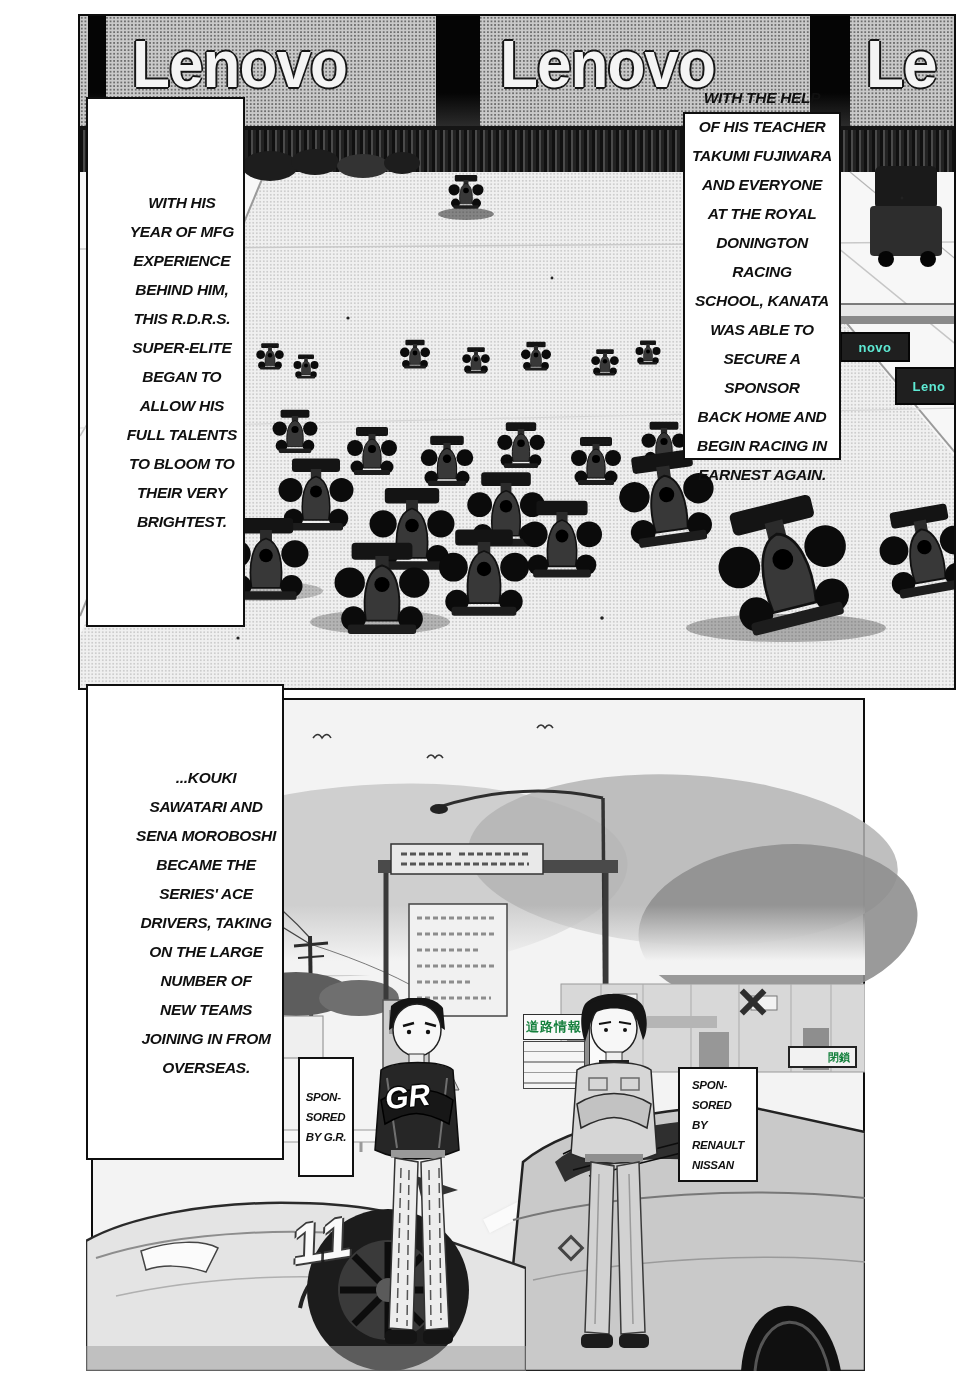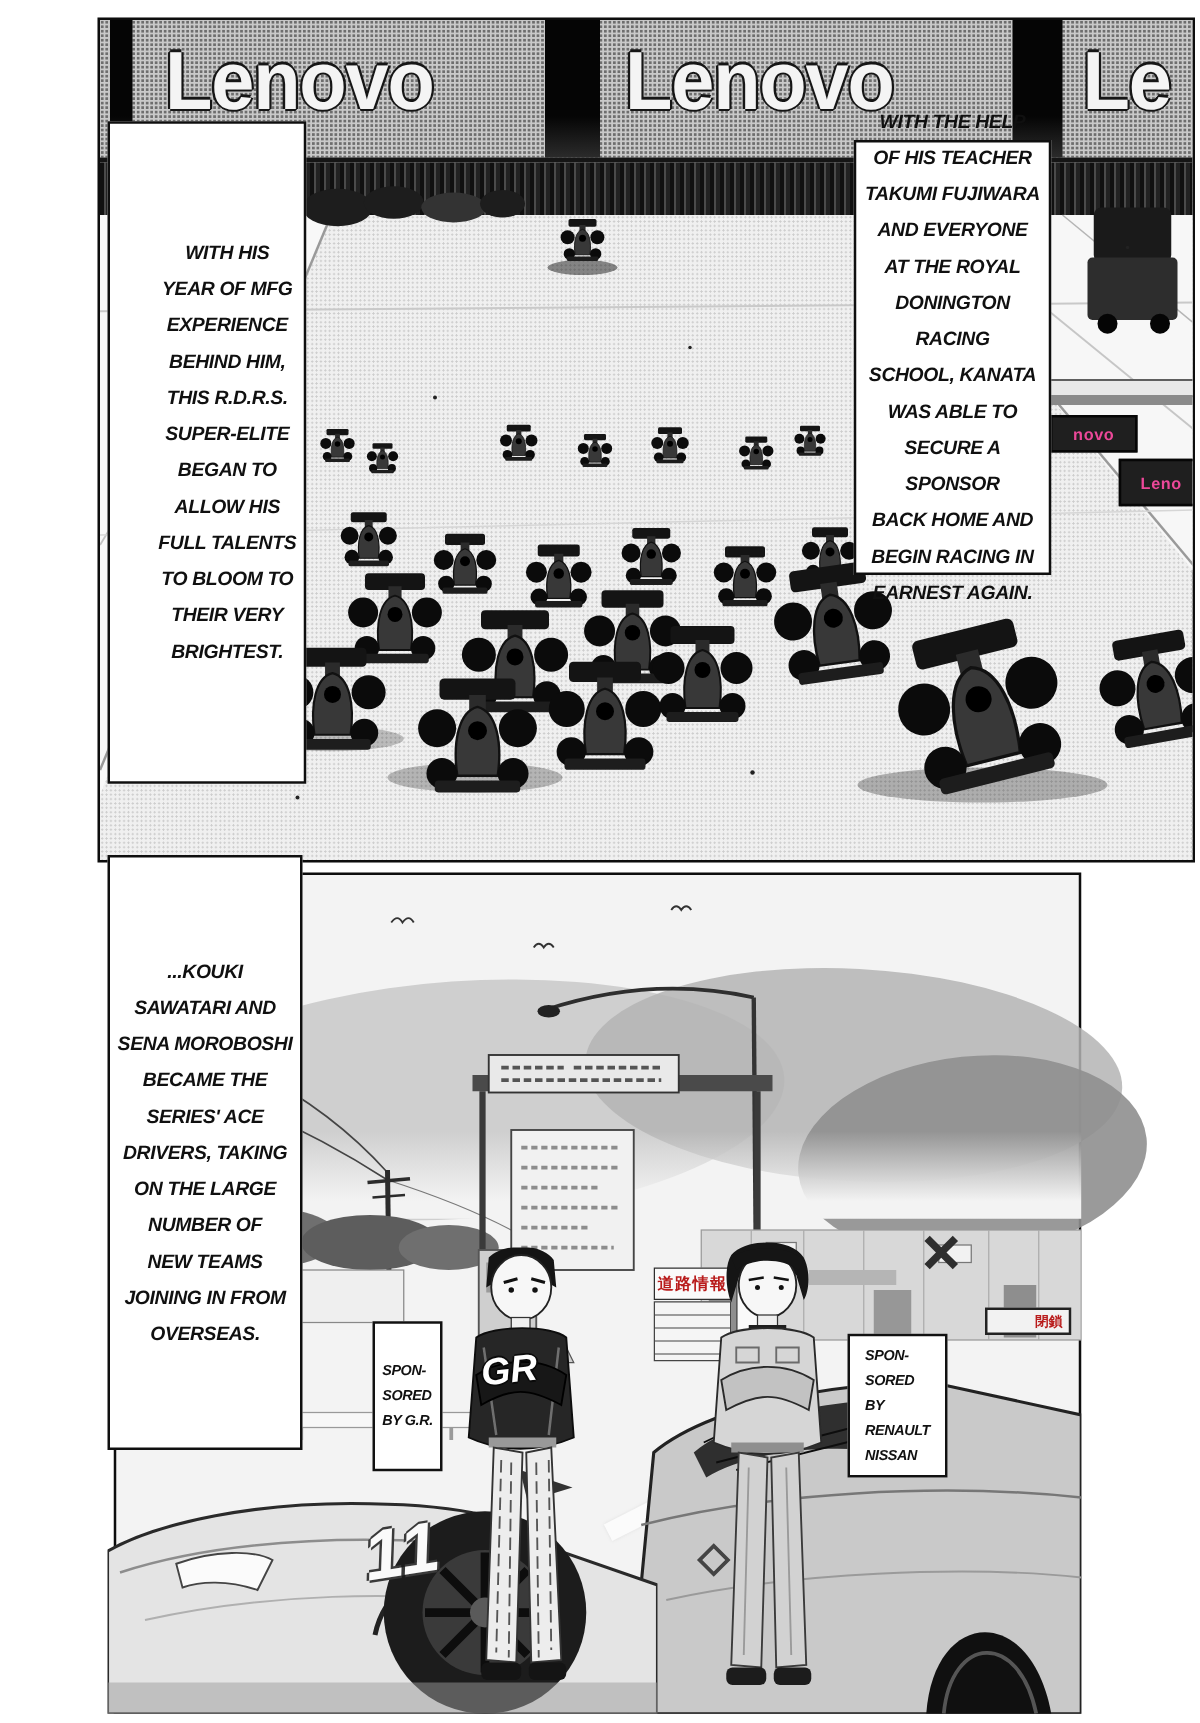--- a/index.html
+++ b/index.html
@@ -14,43 +14,43 @@
   .banner{position:absolute;left:0;top:0;width:100%;height:110px;
           background-color:#c9c9c9;background-image:radial-gradient(#6e6e6e 1.05px,transparent 1.2px);background-size:3.6px 3.6px;}
   .lenovo{position:absolute;top:10px;font-weight:bold;font-size:66px;letter-spacing:-1px;color:#f4f4f4;
           transform:scaleX(.94);transform-origin:left top;white-space:nowrap;
           text-shadow:-2px 0 #161616,2px 0 #161616,0 -2px #161616,0 2px #161616,-1px -1px #161616,1px 1px #161616;}
   .pillar{position:absolute;top:0;height:110px;background:linear-gradient(180deg,#050505 70%,#2b2b2b);}
   .fence{position:absolute;left:0;top:110px;width:100%;height:46px;border-top:4px solid #151515;
          background:repeating-linear-gradient(90deg,#101010 0 3px,#4a4a4a 3px 5px,#222 5px 8px);}
   .track{position:absolute;left:0;top:156px;right:0;bottom:0;}
   .race-art{position:absolute;left:0;top:0;width:878px;height:676px;}
-  .adboard{position:absolute;background:#1f1f1f;border:2px solid #060606;color:#ec4899;
+  .adboard{position:absolute;background:#1f1f1f;border:2px solid #060606;color:#5eead4;
            font-weight:bold;font-size:13px;display:flex;align-items:center;justify-content:center;letter-spacing:.5px;}
   
   .nbox{position:absolute;background:#fff;border:2.5px solid #0f0f0f;display:flex;align-items:center;justify-content:flex-end;
         text-align:center;padding:6px;box-sizing:border-box;z-index:9;}
   .ntext{white-space:pre-line;font-weight:bold;font-style:italic;font-size:15.5px;line-height:29px;letter-spacing:-0.3px;color:#101010;}
   #box-1{left:38px;top:97px;width:159px;height:530px;}
   #box-2{left:635px;top:112px;width:158px;height:348px;}
-  #box-3{left:38px;top:684px;width:156px;height:476px;}
+  #box-3{left:38px;top:684px;width:198px;height:476px;}
   #box-4{left:711px;top:709px;width:115px;height:239px;}
   .sponsor{position:absolute;background:#fff;border:2px solid #111;display:flex;align-items:center;justify-content:center;
            text-align:left;z-index:8;}
   .stext{white-space:pre-line;font-weight:bold;font-style:italic;font-size:11.5px;line-height:20px;letter-spacing:-0.3px;}
   #label-gr{left:250px;top:1057px;width:52px;height:116px;}
   #label-rn{left:630px;top:1067px;width:76px;height:111px;}
   
   .mountain{position:absolute;border-radius:50%;}
   #ridge-a{left:60px;top:785px;width:520px;height:190px;background:#c6c6c6;transform:rotate(-4deg);opacity:.8;}
   #ridge-b{left:420px;top:775px;width:430px;height:170px;background:#b4b4b4;transform:rotate(3deg);opacity:.85;}
   #ridge-c{left:590px;top:845px;width:280px;height:160px;background:#8f8f8f;transform:rotate(-6deg);opacity:.9;}
   #ridge-fade{left:43px;top:905px;width:774px;height:70px;position:absolute;background:linear-gradient(180deg,rgba(243,243,243,0),#f3f3f3 80%);}
   .toll-art{position:absolute;left:0;top:0;width:774px;height:673px;}
-  .jsign{position:absolute;background:#fafafa;border:1.5px solid #2e2e2e;color:#b91c1c;display:flex;align-items:center;justify-content:center;z-index:3;}
+  .jsign{position:absolute;background:#fafafa;border:1.5px solid #2e2e2e;color:#15803d;display:flex;align-items:center;justify-content:center;z-index:3;}
   #sign-roadinfo{left:475px;top:1014px;width:60px;height:24px;font-size:13px;font-weight:bold;letter-spacing:1px;}
   #sign-infoboard{left:475px;top:1041px;width:60px;height:46px;position:absolute;background:#f5f5f5;border:1.5px solid #444;z-index:3;
      background-image:repeating-linear-gradient(180deg,transparent 0 9px,#9c9c9c 9px 10.5px);}
   #sign-stop{left:541px;top:1020px;width:18px;height:88px;writing-mode:vertical-rl;font-size:11.5px;font-weight:bold;letter-spacing:2px;}
   #sign-closed{left:740px;top:1046px;width:32px;height:18px;font-size:11px;font-weight:bold;border:2px solid #222;background:#f2f2f2;padding-left:33px;}
   .stripe{position:absolute;background:#fcfcfc;opacity:.92;z-index:2;box-shadow:0 0 3px #ddd;}
   #stripe-1{left:433px;top:1196px;width:100px;height:15px;transform:rotate(-27deg);}
   #stripe-2{left:471px;top:1234px;width:124px;height:17px;transform:rotate(-27deg);}
   .figure-svg,.car-svg{position:absolute;}
   #car-left-svg{left:38px;top:1146px;width:440px;height:225px;z-index:5;}

